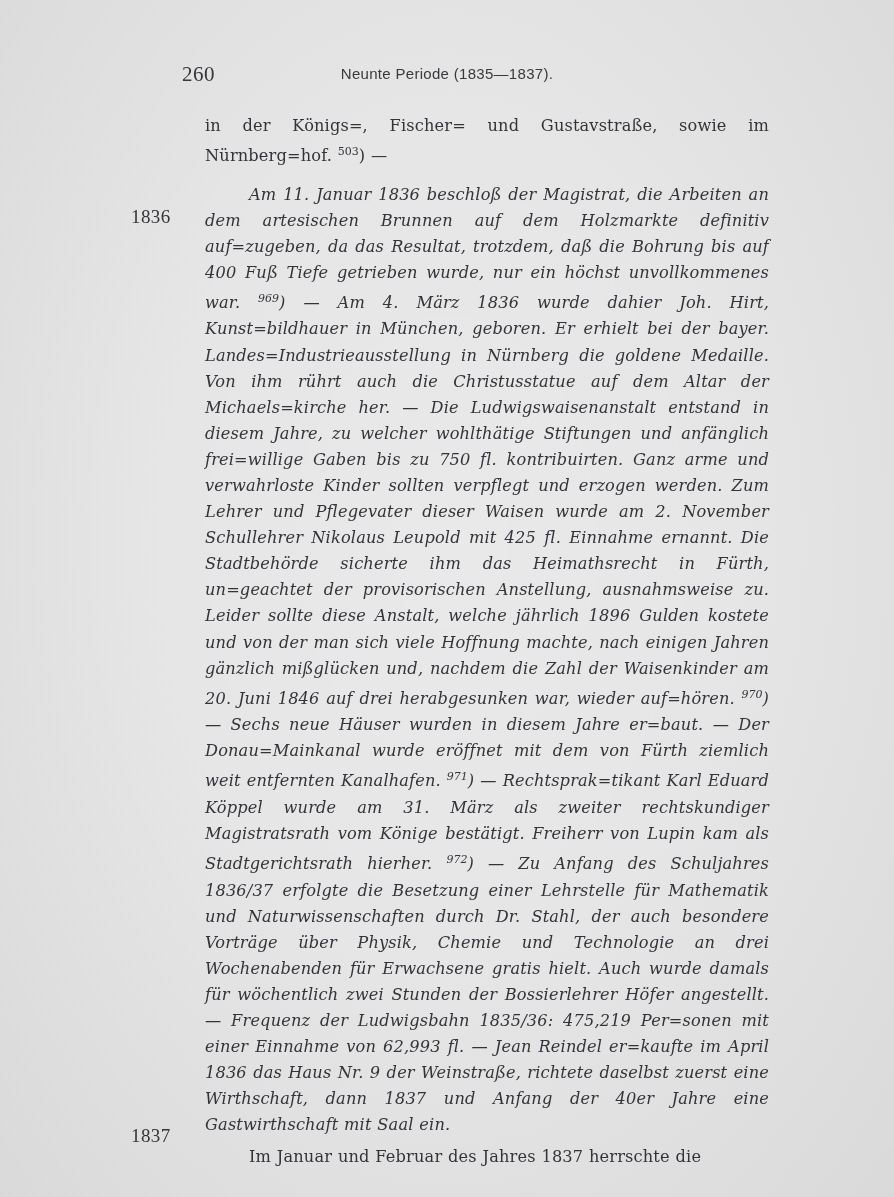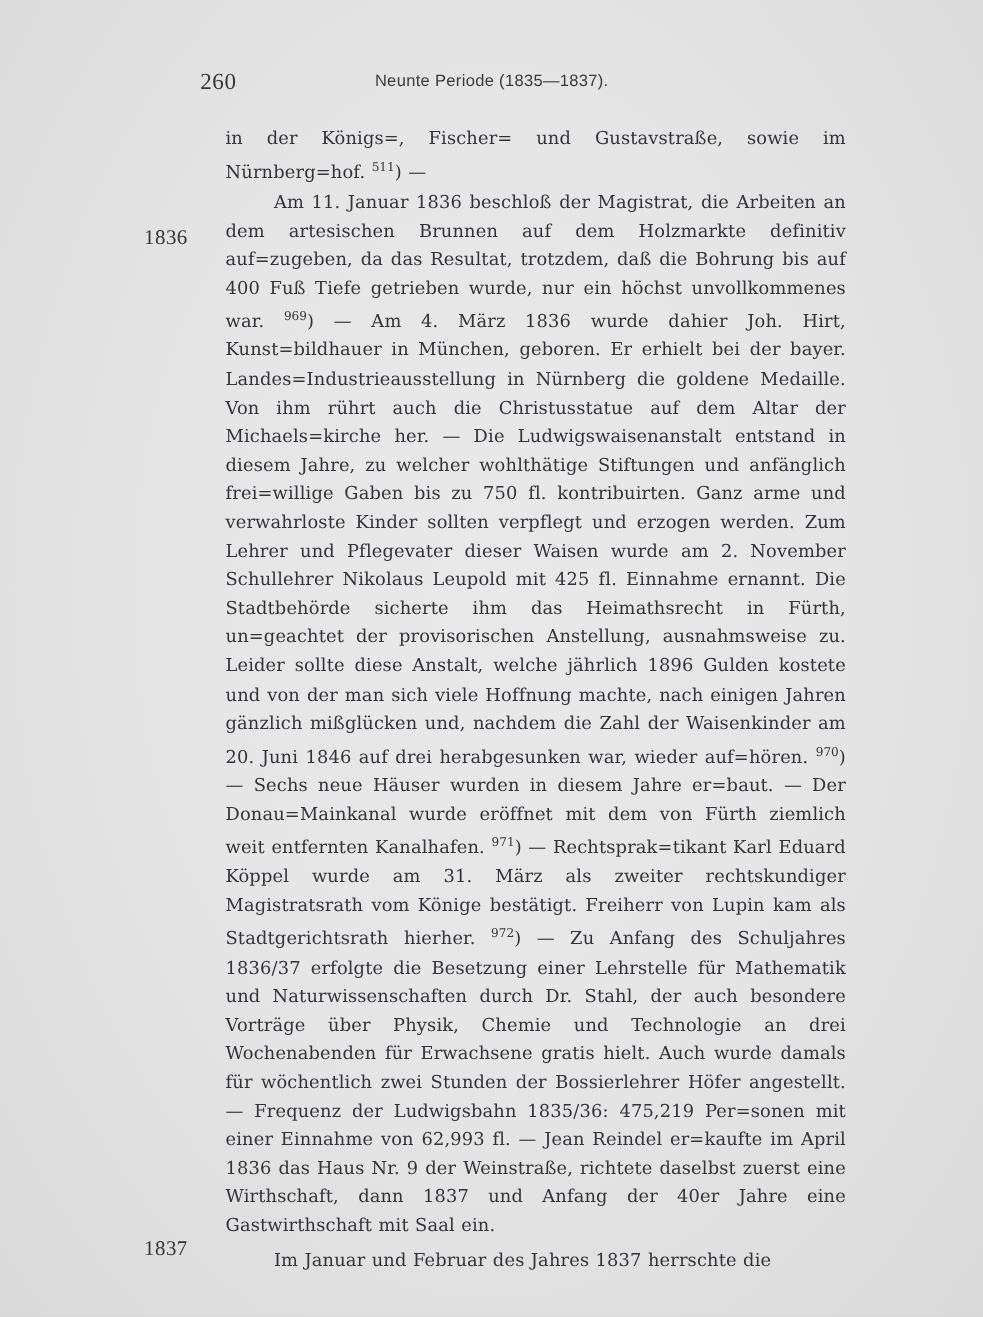--- a/index.html
+++ b/index.html
@@ -88,38 +88,38 @@
     color: #35353a;
     letter-spacing: 0.4px;
   }
   .m1836 { top: 180px; margin-top: 26px; }
   .m1837 { top: 1125px; }
   .fn {
     font-size: 11px;
     vertical-align: super;
     letter-spacing: 0;
   }
-  .p2 { margin-top: 1px; }
+  .p2 { margin-top: 12px; font-style: italic; }
   .p3 { margin-top: 5px; }
 </style>
 </head>
 <body>
 
 <div class="page">
 
   <div class="header">
     <div class="page-number">260</div>
     <div class="running-head">Neunte Periode (1835—1837).</div>
   </div>
 
   <div class="marginal m1836">1836</div>
   <div class="marginal m1837">1837</div>
 
   <div class="body-block">
 
-    <p class="para first"><span>in der Königs=, Fischer= und Gustavstraße, sowie im Nürnberg=hof. </span><span class="fn">511</span><span>) —</span></p>
+    <p class="para first"><span>in der Königs=, Fischer= und Gustavstraße, sowie im Nürnberg=hof. </span><span class="fn">503</span><span>) —</span></p>
 
     <p class="para p2"><span class="indent"></span><span>Am 11. Januar 1836 beschloß der Magistrat, die Arbeiten an dem artesischen Brunnen auf dem Holzmarkte definitiv auf=zugeben, da das Resultat, trotzdem, daß die Bohrung bis auf 400 Fuß Tiefe getrieben wurde, nur ein höchst unvollkommenes war. </span><span class="fn">969</span><span>) — Am 4. März 1836 wurde dahier Joh. Hirt, Kunst=bildhauer in München, geboren. Er erhielt bei der bayer. Landes=Industrieausstellung in Nürnberg die goldene Medaille. Von ihm rührt auch die Christusstatue auf dem Altar der Michaels=kirche her. — Die Ludwigswaisenanstalt entstand in diesem Jahre, zu welcher wohlthätige Stiftungen und anfänglich frei=willige Gaben bis zu 750 fl. kontribuirten. Ganz arme und verwahrloste Kinder sollten verpflegt und erzogen werden. Zum Lehrer und Pflegevater dieser Waisen wurde am 2. November Schullehrer Nikolaus Leupold mit 425 fl. Einnahme ernannt. Die Stadtbehörde sicherte ihm das Heimathsrecht in Fürth, un=geachtet der provisorischen Anstellung, ausnahmsweise zu. Leider sollte diese Anstalt, welche jährlich 1896 Gulden kostete und von der man sich viele Hoffnung machte, nach einigen Jahren gänzlich mißglücken und, nachdem die Zahl der Waisenkinder am 20. Juni 1846 auf drei herabgesunken war, wieder auf=hören. </span><span class="fn">970</span><span>) — Sechs neue Häuser wurden in diesem Jahre er=baut. — Der Donau=Mainkanal wurde eröffnet mit dem von Fürth ziemlich weit entfernten Kanalhafen. </span><span class="fn">971</span><span>) — Rechtsprak=tikant Karl Eduard Köppel wurde am 31. März als zweiter rechtskundiger Magistratsrath vom Könige bestätigt. Freiherr von Lupin kam als Stadtgerichtsrath hierher. </span><span class="fn">972</span><span>) — Zu Anfang des Schuljahres 1836/37 erfolgte die Besetzung einer Lehrstelle für Mathematik und Naturwissenschaften durch Dr. Stahl, der auch besondere Vorträge über Physik, Chemie und Technologie an drei Wochenabenden für Erwachsene gratis hielt. Auch wurde damals für wöchentlich zwei Stunden der Bossierlehrer Höfer angestellt. — Frequenz der Ludwigsbahn 1835/36: 475,219 Per=sonen mit einer Einnahme von 62,993 fl. — Jean Reindel er=kaufte im April 1836 das Haus Nr. 9 der Weinstraße, richtete daselbst zuerst eine Wirthschaft, dann 1837 und Anfang der 40er Jahre eine Gastwirthschaft mit Saal ein.</span></p>
 
     <p class="para p3"><span class="indent"></span><span>Im Januar und Februar des Jahres 1837 herrschte die</span></p>
 
   </div>
 </div>
 
 </body></html>

